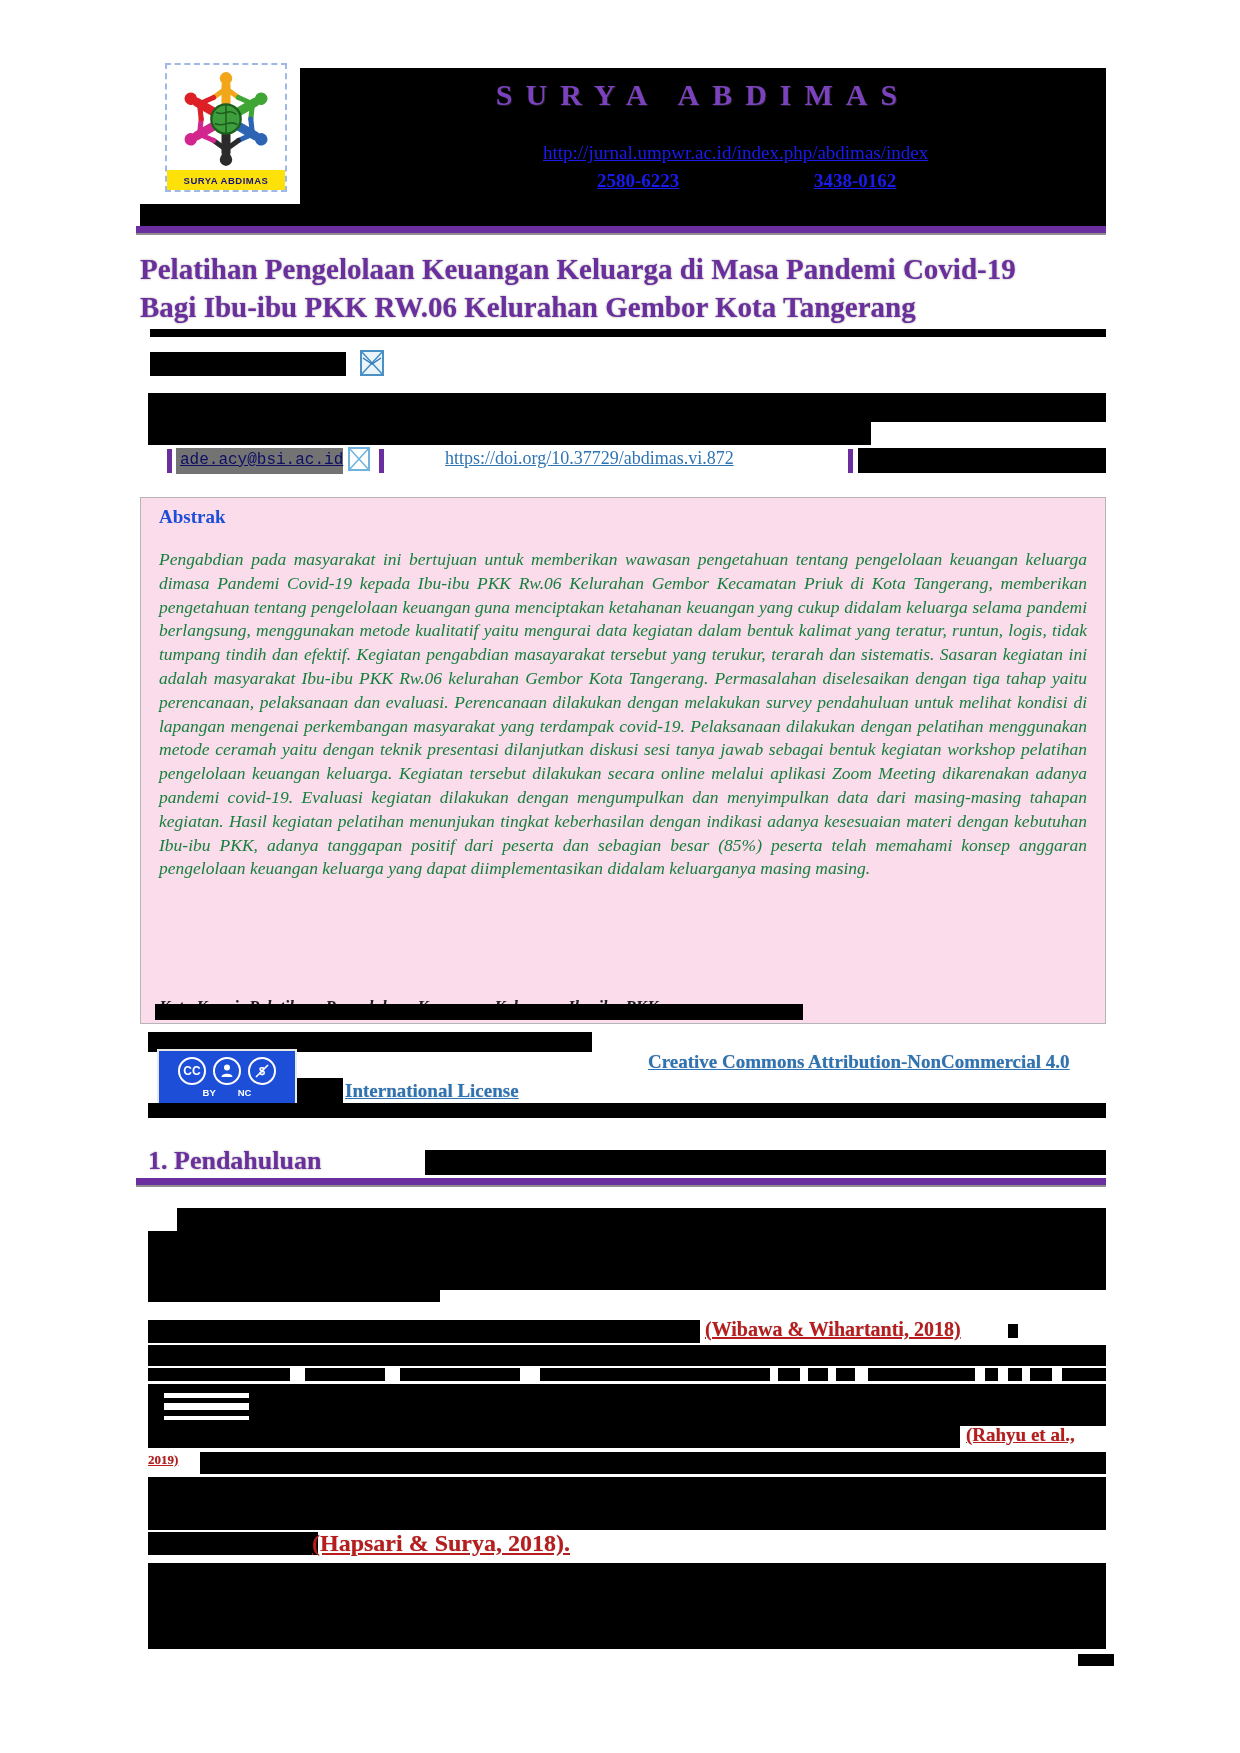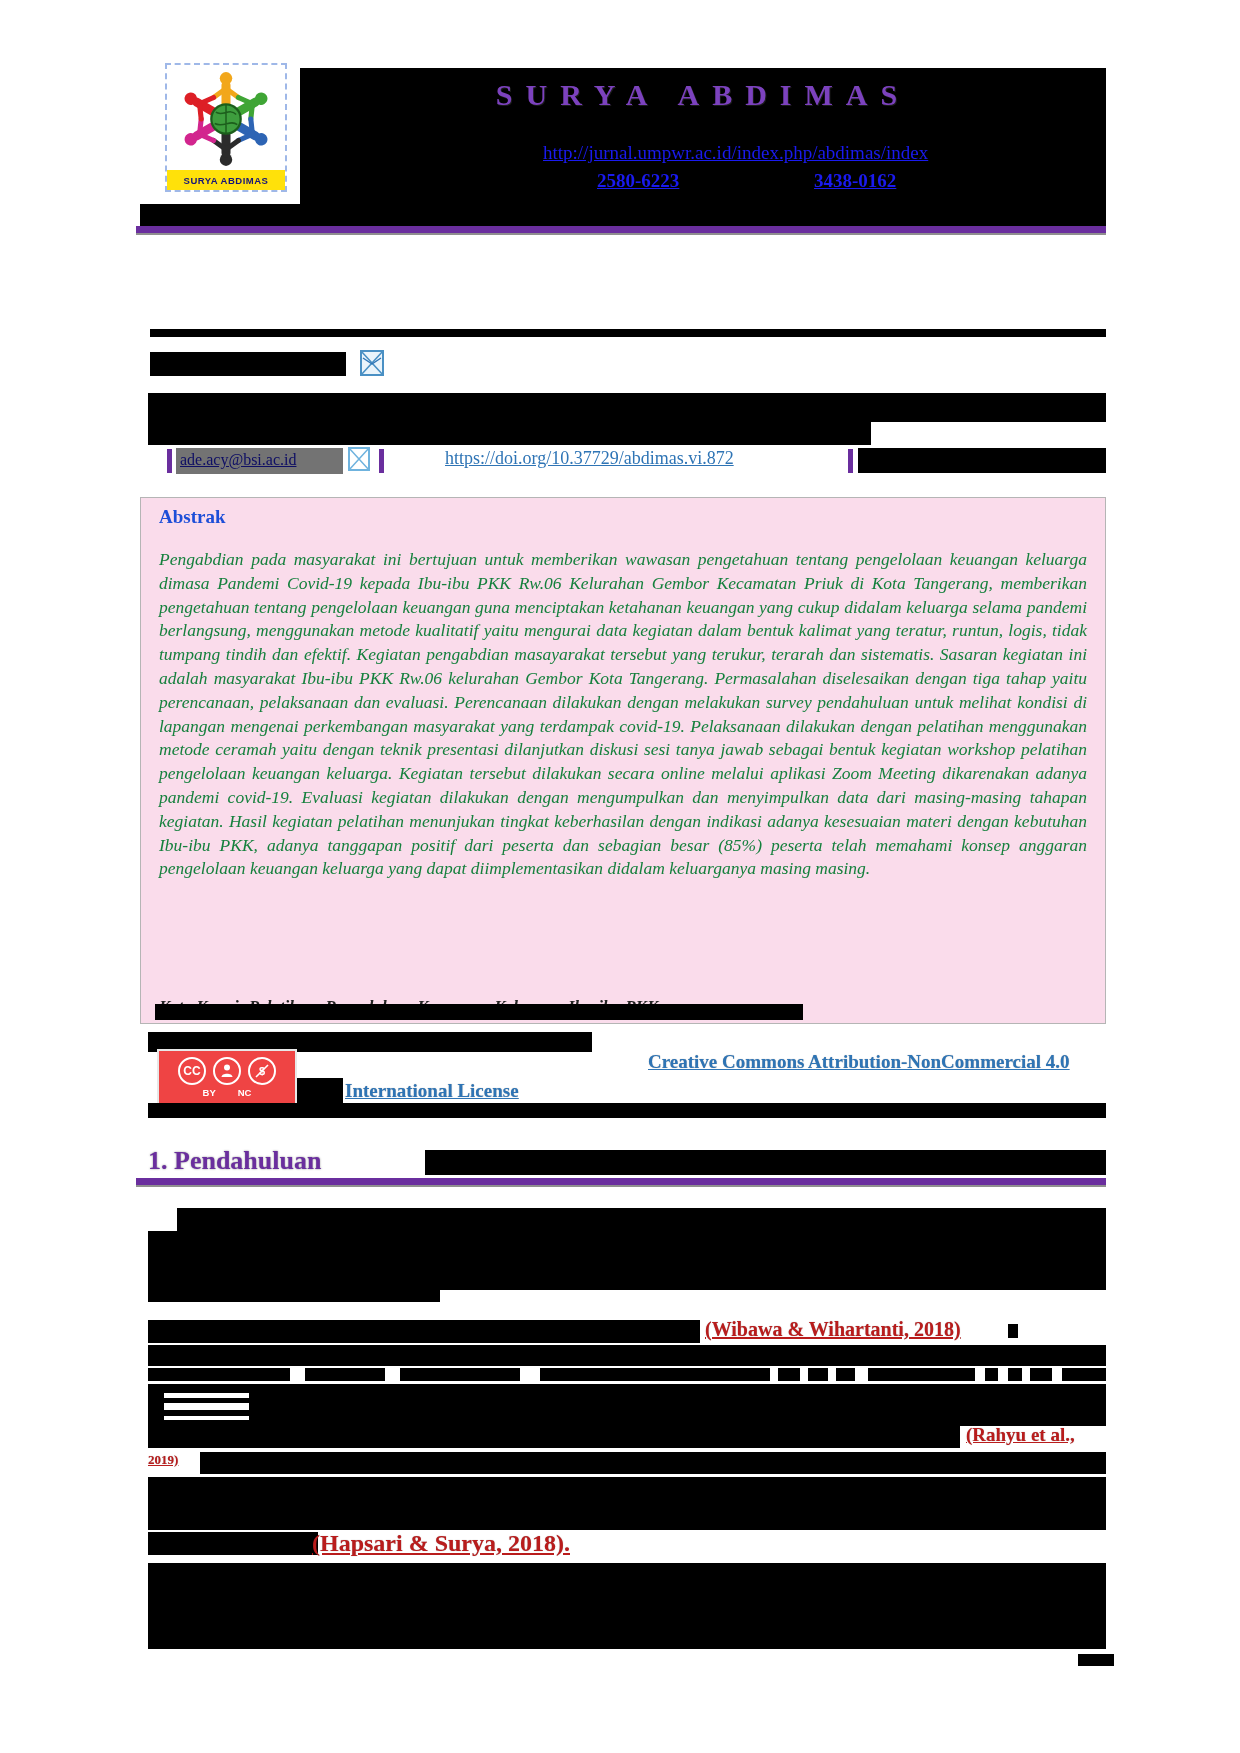--- a/index.html
+++ b/index.html
@@ -41,21 +41,21 @@
                 border:1px solid #b5b5b5;box-sizing:border-box;}
   #abstract-heading{position:absolute;left:18px;top:8px;font-size:19px;font-weight:bold;color:#1d4ed8;}
   #abstract-body{position:absolute;left:18px;top:50px;width:928px;font-style:italic;
                  font-size:17.5px;line-height:1.36;text-align:justify;color:#15803d;}
   #kw-line{position:absolute;left:18px;top:499px;width:700px;font-size:17px;font-style:italic;
            font-weight:bold;color:#222;white-space:nowrap;overflow:hidden;}
 
   
   .lic-link{font-size:19px;font-weight:bold;color:#2E74B5;text-decoration:underline;
             text-shadow:0 0 1px rgba(0,0,0,.35);}
-  #cc-badge{left:157px;top:1049px;width:140px;height:69px;background:#ef4444;border:2px solid #e8e8e8;
+  #cc-badge{left:157px;top:1049px;width:140px;height:69px;background:#1d4ed8;border:2px solid #e8e8e8;
             box-sizing:border-box;}
   #cc-badge .circles{display:flex;justify-content:center;gap:7px;margin-top:6px;}
   #cc-badge .circ{width:28px;height:28px;border:2.5px solid #fff;border-radius:50%;
                   display:flex;align-items:center;justify-content:center;
                   color:#fff;font-family:"Liberation Sans",sans-serif;font-weight:bold;font-size:12px;box-sizing:border-box;}
   #cc-badge .labels{display:flex;justify-content:center;gap:22px;margin-top:2px;
                     color:#fff;font-family:"Liberation Sans",sans-serif;font-size:9.5px;font-weight:bold;}
 
   
   #intro-heading{left:148px;top:1146px;font-size:26px;font-weight:bold;color:#6A2E9E;
@@ -115,34 +115,38 @@
   <div class="abs" id="hdr-box">
     <div id="hdr-title">SURYA ABDIMAS</div>
     <a id="hdr-url" class="hlink" href="#">http://jurnal.umpwr.ac.id/index.php/abdimas/index</a>
     <a id="issn-p" class="hlink" href="#">2580-6223</a>
     <a id="issn-e" class="hlink" href="#">3438-0162</a>
   </div>
 
   <div class="rd" style="left:140px;top:204px;width:966px;height:22px;"></div>
   <div class="purple-rule" style="left:136px;top:226px;width:970px;height:7px;"></div>
 
+  <div class="abs" id="art-title">
+    <div>Pelatihan Pengelolaan Keuangan Keluarga di Masa Pandemi Covid-19</div>
+    <div>Bagi Ibu-ibu  PKK RW.06 Kelurahan Gembor Kota Tangerang</div>
+  </div>
   <div class="rd" style="left:150px;top:329px;width:956px;height:8px;"></div>
 
   <div class="rd" style="left:150px;top:352px;width:196px;height:24px;"></div>
   <svg class="ph-icon" style="left:360px;top:350px;" width="24" height="26" viewBox="0 0 24 26">
     <rect x="1" y="1" width="22" height="24" fill="#EAF4FB" stroke="#4A90C4" stroke-width="2"></rect>
     <path d="M1,1 L23,25 M23,1 L1,25" stroke="#4A90C4" stroke-width="1.6"></path>
     <path d="M3,8 L12,14 L21,8" stroke="#2E74B5" stroke-width="1.4" fill="none"></path>
   </svg>
 
   <div class="rd" style="left:148px;top:393px;width:958px;height:29px;"></div>
   <div class="rd" style="left:148px;top:422px;width:723px;height:23px;"></div>
 
   <div class="sep" style="left:167px;top:449px;"></div>
-  <a class="abs email-link" style="left:180px;top:451px;" href="#">ade.acy@bsi.ac.id</a>
+  <a class="abs email-link" style="left:180px;top:451px;font-family:Liberation Mono, monospace;" href="#">ade.acy@bsi.ac.id</a>
   <div class="rd" style="left:176px;top:448px;width:167px;height:26px;opacity:.55;"></div>
   <svg class="ph-icon" style="left:348px;top:447px;" width="22" height="24" viewBox="0 0 22 24">
     <rect x="1" y="1" width="20" height="22" fill="#fff" stroke="#6FB3DE" stroke-width="2"></rect>
     <path d="M1,1 L21,23 M21,1 L1,23" stroke="#6FB3DE" stroke-width="1.5"></path>
   </svg>
   <div class="sep" style="left:379px;top:449px;"></div>
   <a class="abs doi-link" style="left:445px;top:448px;" href="#">https://doi.org/10.37729/abdimas.vi.872</a>
   <div class="sep" style="left:848px;top:449px;"></div>
   <div class="rd" style="left:858px;top:448px;width:248px;height:25px;"></div>
 

